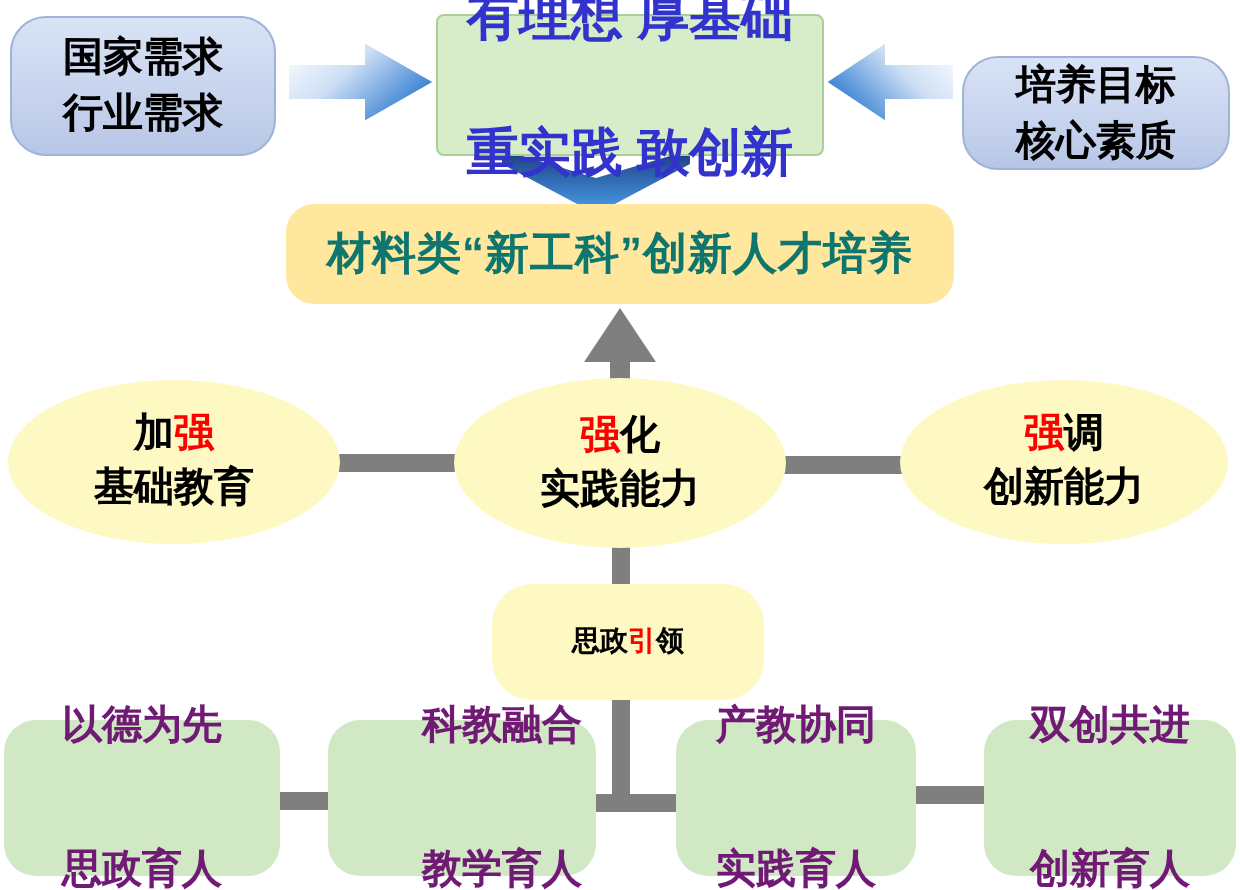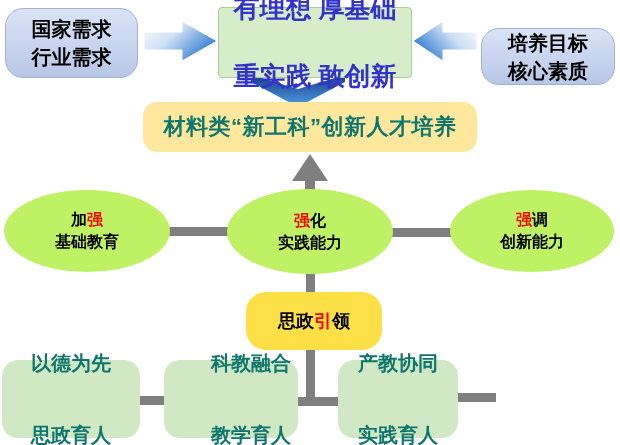--- a/index.html
+++ b/index.html
@@ -16,30 +16,30 @@
   }
   .green-top{
     background:#d7edc9;border:1px solid #a9cf98;border-radius:4px;
     font-size:26px;line-height:1.45;color:#3232cc;gap:30px;
   }
   .banner{
     background:#ffe89e;border-radius:14px;
     font-size:22px;line-height:50px;color:#0f766e;letter-spacing:0.5px;white-space:nowrap;
   }
   .ellipse{
-    background:#bef264;border-radius:50%;
-    font-size:16px;line-height:1.35;color:#000;text-align:center;
+    background:#fef9c3;border-radius:50%;
+    font-size:20px;line-height:1.35;color:#000;text-align:center;
   }
   .lead{
-    background:#fde047;border-radius:20px;
-    font-size:18px;color:#000;
+    background:#fef9c3;border-radius:20px;
+    font-size:14px;color:#000;
   }
   .gbox{
     background:#d1e8c5;border-radius:16px;
-    font-size:20px;line-height:1.42;color:#0f766e;gap:43px;
+    font-size:20px;line-height:1.42;color:#701a75;gap:43px;
   }
   .red{color:#ff0000;}
   .conn{position:absolute;background:#7f7f7f;}
 </style>
 </head>
 <body>
 
 <div class="stage">
 
   <div class="conn" style="left:158px;top:227px;width:80px;height:9px;"></div>
@@ -133,14 +133,18 @@
   <div class="abs box gbox" style="left:164px;top:360px;width:134px;height:78px;padding-left:40px;">
     <div>科教融合</div>
     <div>教学育人</div>
   </div>
 
   <div class="abs box gbox" style="left:338px;top:360px;width:120px;height:78px;">
     <div>产教协同</div>
     <div>实践育人</div>
   </div>
 
+  <div class="abs box gbox" style="left:492px;top:360px;width:126px;height:78px;">
+    <div>双创共进</div>
+    <div>创新育人</div>
+  </div>
 
 </div>
 
 </body></html>

